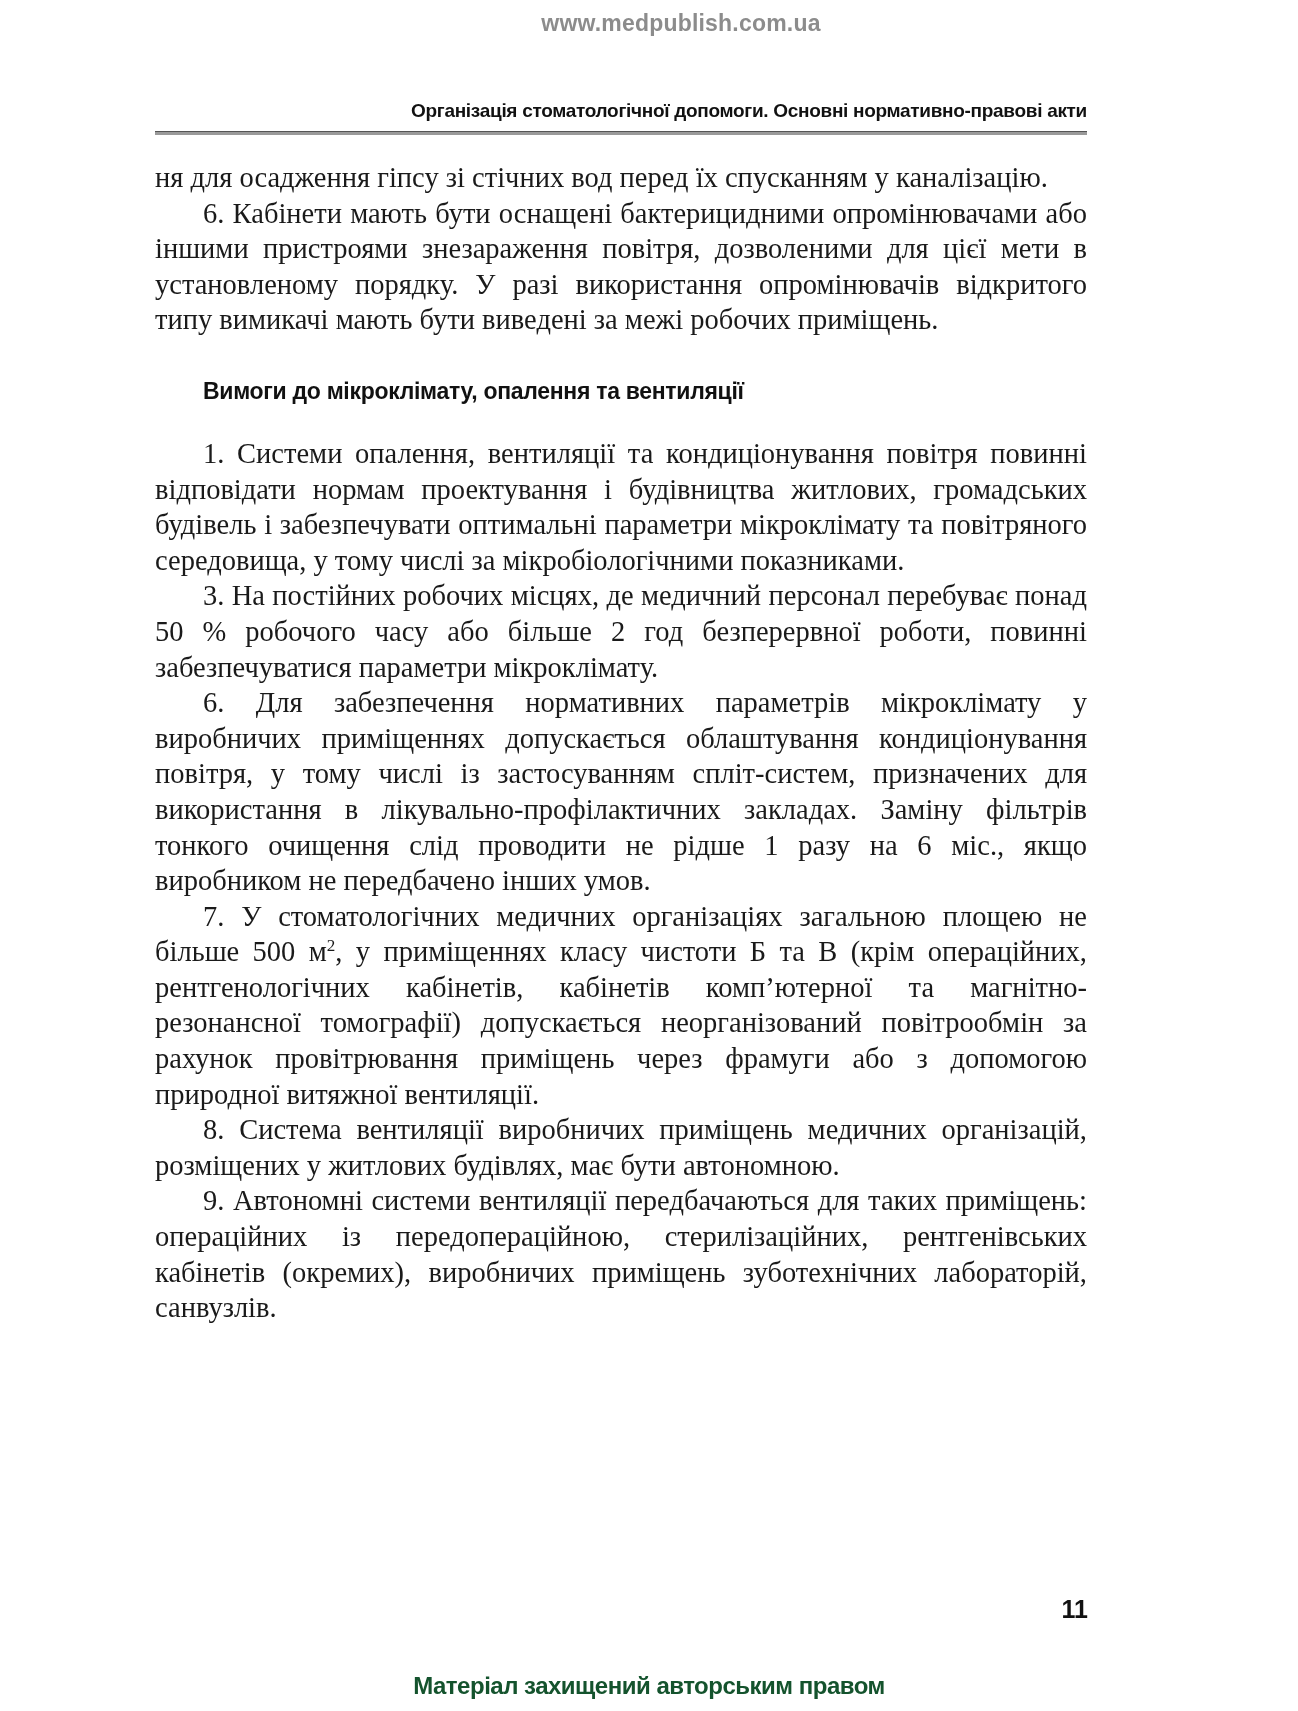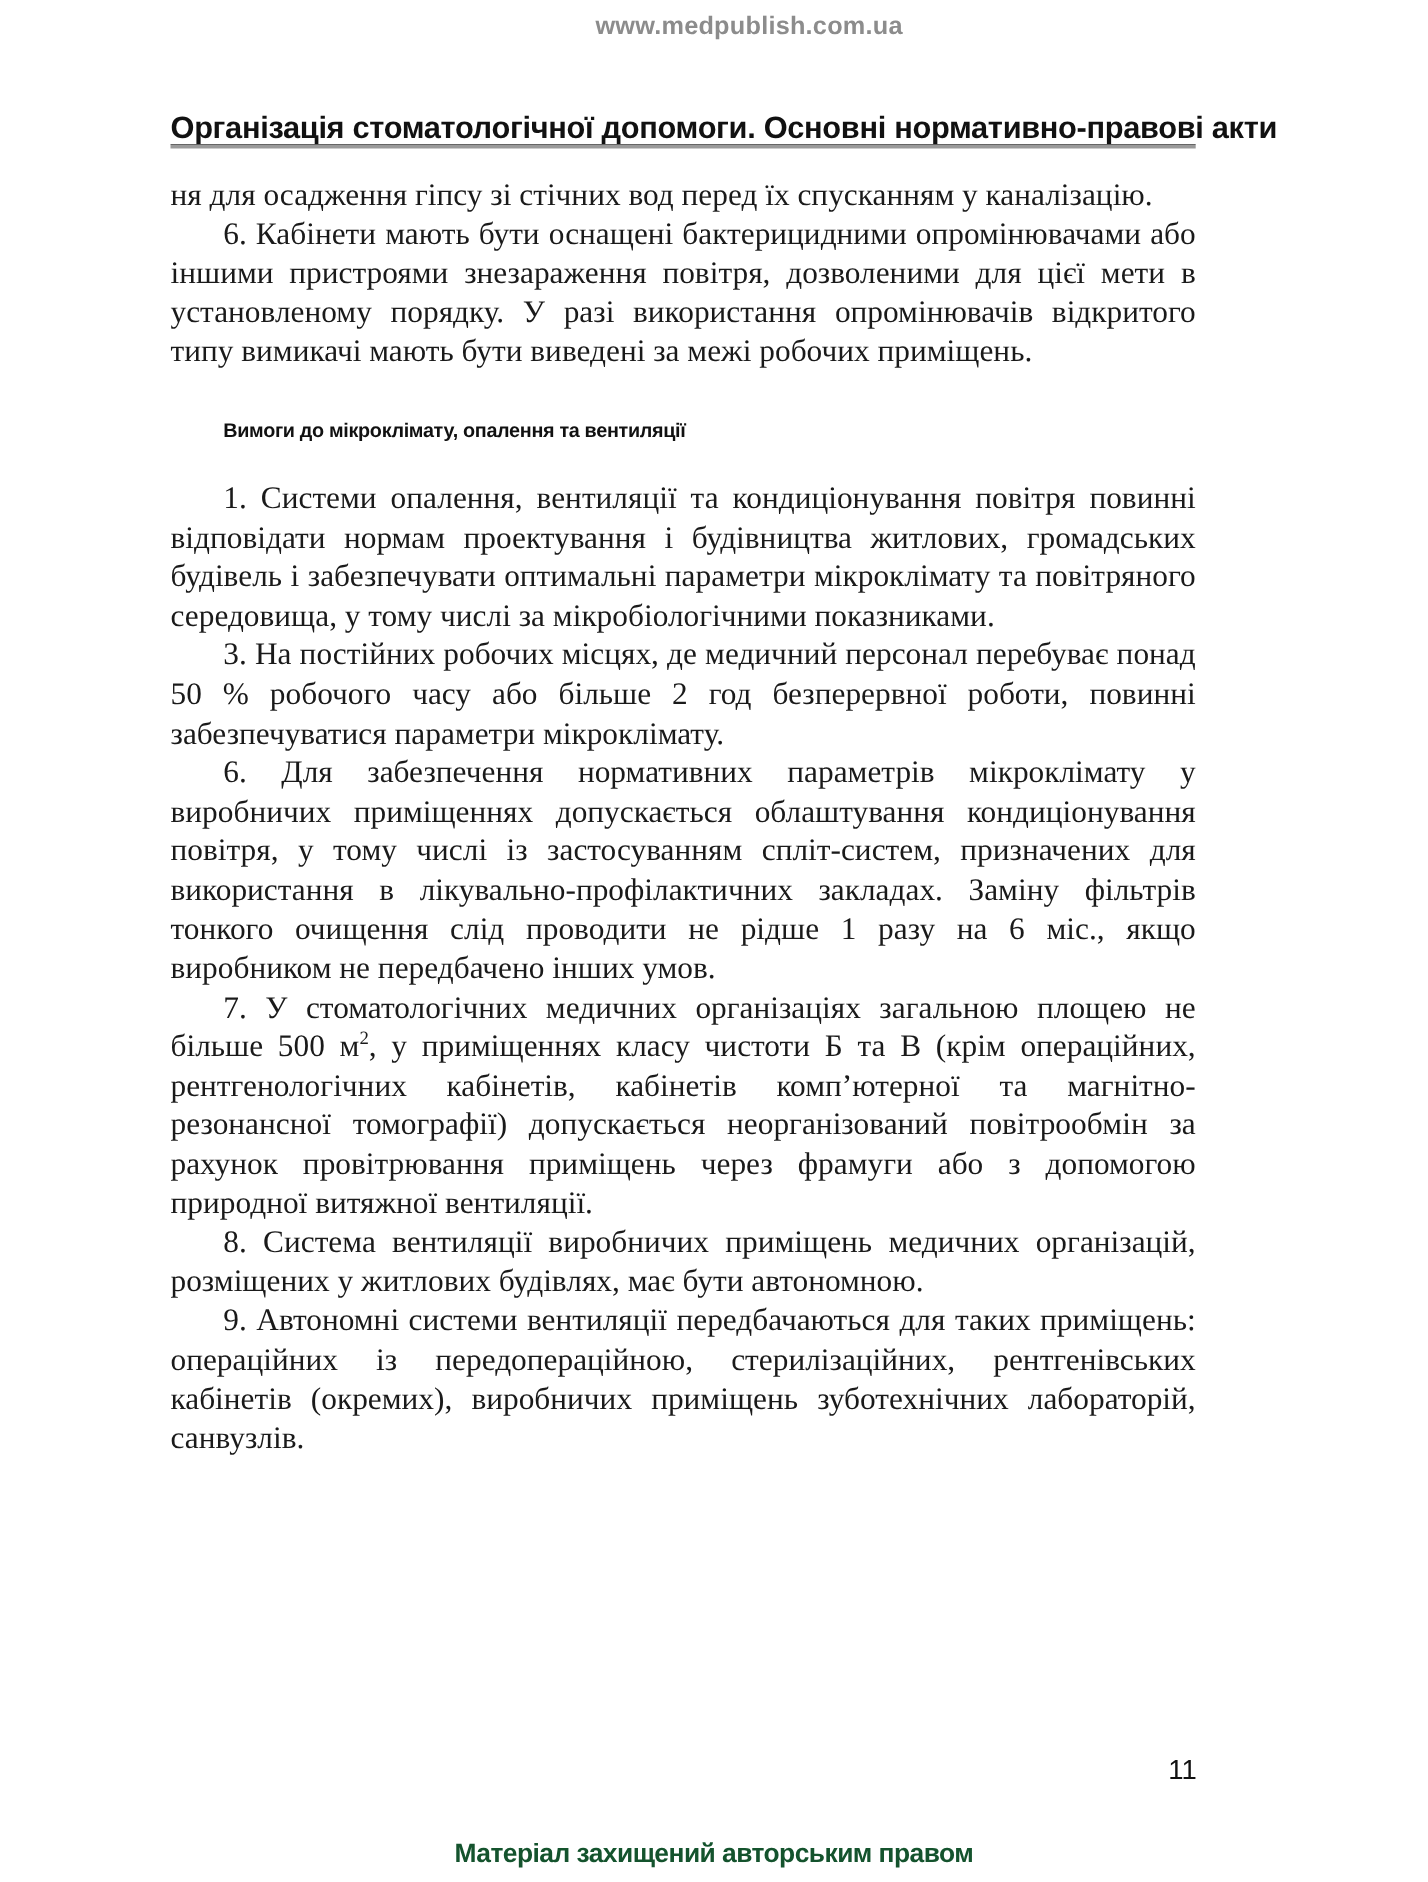--- a/index.html
+++ b/index.html
@@ -4,42 +4,42 @@
 <style>
   html, body { margin: 0; padding: 0; background: #ffffff; }
   body { width: 1298px; height: 1711px; position: relative; overflow: hidden; }
   .site-url {
     position: absolute; top: 10px; left: 0; width: 1298px; text-align: center;
     font-family: "Liberation Sans", sans-serif; font-weight: bold; font-size: 23px;
     color: #8c8c8c; letter-spacing: 0.2px; padding-left: 32px;
   }
   .running-header {
     position: absolute; top: 100px; left: 155px; width: 932px;
-    font-family: "Liberation Sans", sans-serif; font-weight: bold; font-size: 28px;
+    font-family: "Liberation Sans", sans-serif; font-weight: bold; font-size: 19px;
     color: #111; white-space: nowrap; text-align: right; letter-spacing: -0.3px;
   }
   .header-rule {
     position: absolute; top: 131px; left: 155px; width: 932px; height: 4px;
     background: linear-gradient(#555 0 1px, #9a9a9a 1px 4px);
   }
   .content {
     position: absolute; top: 160px; left: 155px; width: 932px;
     font-family: "Liberation Serif", serif; font-size: 28.5px; line-height: 35.6px;
     color: #1a1a1a;
   }
   .content p { margin: 0; text-align: justify; text-align-last: left; }
   .content p.indent { text-indent: 48px; }
   .section-title {
-    font-family: "Liberation Sans", sans-serif; font-weight: bold; font-size: 18px;
+    font-family: "Liberation Sans", sans-serif; font-weight: bold; font-size: 23px;
     color: #111; margin: 38px 0 30px 48px; line-height: 30px; letter-spacing: -0.3px;
   }
   sup { font-size: 60%; line-height: 0; vertical-align: super; }
   .page-number {
     position: absolute; top: 1595px; left: 1040px; width: 48px; text-align: right;
-    font-family: "Liberation Sans", sans-serif; font-weight: normal; font-size: 25px; color: #111;
+    font-family: "Liberation Sans", sans-serif; font-weight: bold; font-size: 25px; color: #111;
   }
   .copyright-footer {
     position: absolute; top: 1672px; left: 0; width: 1298px; text-align: center;
     font-family: "Liberation Sans", sans-serif; font-weight: bold; font-size: 24px;
     color: #14532d; letter-spacing: -0.5px;
   }
 </style>
 </head>
 <body>
 

